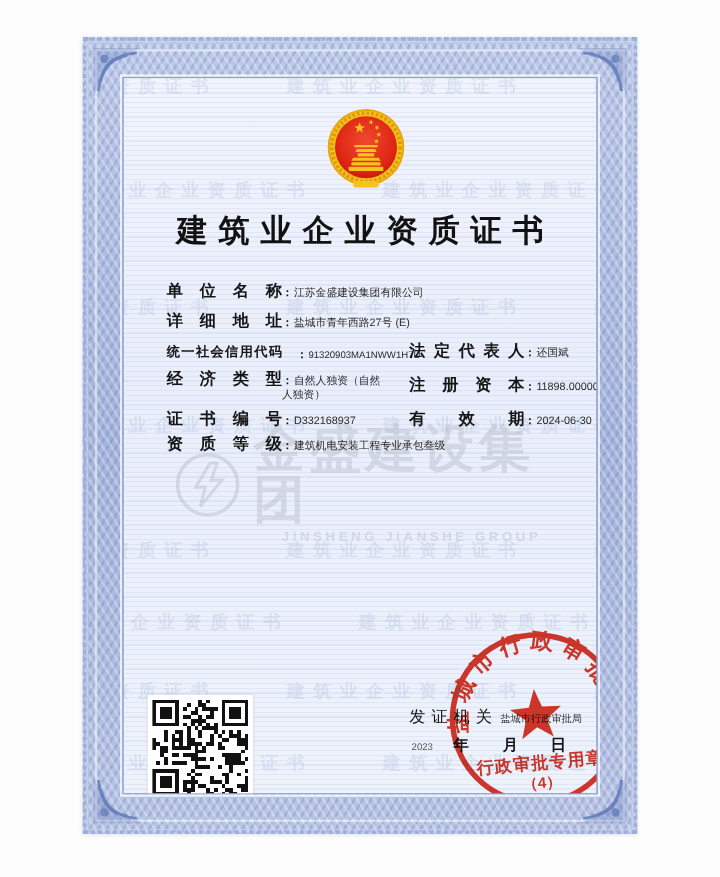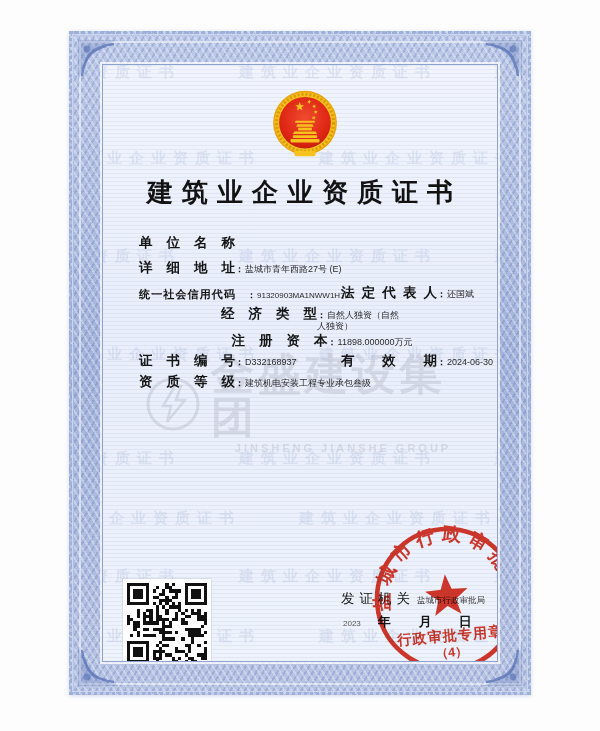--- a/index.html
+++ b/index.html
@@ -37,21 +37,21 @@
   .co-wm-sub{color:rgba(168,173,186,.62);font-size:11px;font-weight:700;letter-spacing:3px;margin-top:3px;text-align:center;}
   
   .emblem{position:absolute;left:163px;top:22px;z-index:2;}
   .title{position:absolute;left:0;top:110px;width:100%;text-align:center;z-index:2;margin:0;
          font-family:"Liberation Serif","DejaVu Serif",serif;
          font-size:26px;font-weight:700;color:#121212;letter-spacing:9px;text-indent:9px;}
   
   .fields{position:absolute;left:36px;top:166px;width:366px;z-index:2;color:#1c1c1c;}
   .row{display:flex;align-items:center;}
   .r1,.r2,.r3,.r5{min-height:25px;}
-  .r4{min-height:31px;flex-direction:column;}
+  .r4{min-height:31px;}
   .fld{display:flex;align-items:flex-start;}
   .fld.left{width:202px;flex:none;}
   .fld.right{flex:1;}
   .flabel{flex:none;display:inline-block;width:96px;font-size:13.5px;font-weight:700;line-height:1.25;
           text-align:justify;text-align-last:justify;color:#151515;}
   .flabel.tight{font-size:11px;padding-top:2px;}
   .fval{font-size:9px;line-height:1.25;padding-top:4px;color:#2a2a2a;}
   .fval::before{content:"\FF1A";font-weight:700;font-size:9px;margin-right:1px;color:#151515;}
   .fval.nowrap{white-space:nowrap;}
   .fld.left .fval.wrap{max-width:84px;}
@@ -148,20 +148,21 @@
           <rect x="31" y="68.5" width="38" height="4.6" rx="1"></rect>
         </g>
       </svg>
 
       <h1 class="title">建筑业企业资质证书</h1>
 
       <div class="fields">
         <div class="row r1">
           <div class="fld full">
             <span class="flabel">单位名称</span>
+            <span class="fval nowrap">江苏金盛建设集团有限公司</span>
           </div>
         </div>
         <div class="row r2">
           <div class="fld full">
             <span class="flabel">详细地址</span>
             <span class="fval nowrap">盐城市青年西路27号 (E)</span>
           </div>
         </div>
         <div class="row r3">
           <div class="fld left">

